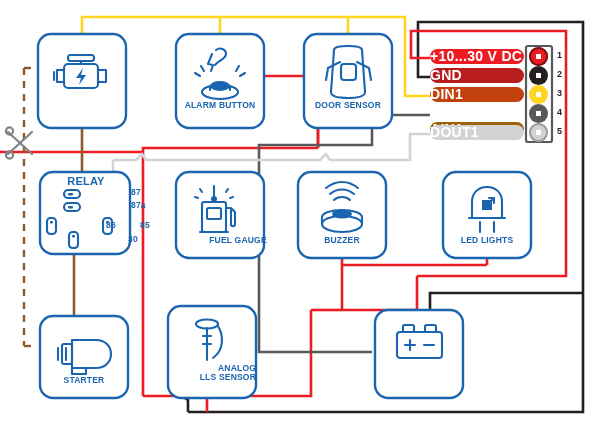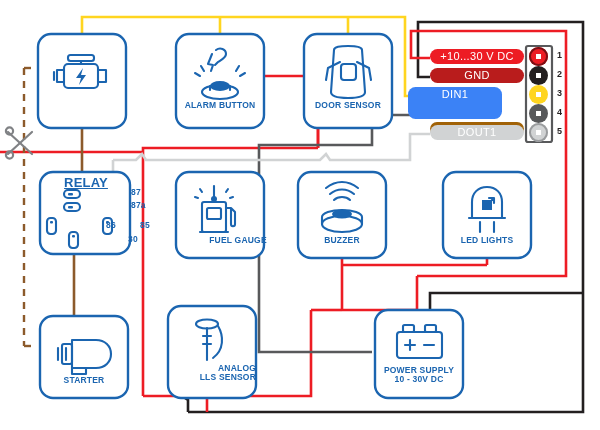--- a/index.html
+++ b/index.html
@@ -3,24 +3,24 @@
 <meta charset="utf-8">
 <style>
   html,body{margin:0;padding:0;background:#ffffff;}
   body{width:600px;height:430px;position:relative;overflow:hidden;
        font-family:"Liberation Sans",sans-serif;}
   #stage{position:absolute;left:0;top:0;width:600px;height:430px;}
   svg{position:absolute;left:0;top:0;width:600px;height:430px;}
   .lbl{position:absolute;color:#1B65B0;font-weight:bold;text-align:center;
        letter-spacing:.2px;line-height:1.05;pointer-events:none;}
   .devlbl{font-size:8.5px;}
-  .relaylbl{font-size:13px;text-decoration:underline;}
+  .relaylbl{font-size:11px;}
   .termlbl{font-size:8.5px;color:#1B65B0;font-weight:bold;padding-left:48px;}
   .pinlbl{position:absolute;font-size:9px;color:#231F20;font-weight:bold;}
-  .wirelbl{position:absolute;font-size:11px;font-weight:normal;text-align:center;
+  .wirelbl{position:absolute;font-size:14px;font-weight:bold;
            letter-spacing:.3px;}
 </style>
 </head>
 <body>
 
 <div id="stage">
 
   <svg viewBox="0 0 600 430">
     <defs>
       <style>
@@ -254,43 +254,39 @@
   <div class="lbl devlbl" style="left:443px;top:236px;width:88px;">
     <span>LED LIGHTS</span>
   </div>
   <div class="lbl devlbl" style="left:40px;top:376px;width:88px;">
     <span>STARTER</span>
   </div>
   <div class="lbl devlbl" style="left:168px;top:364px;width:88px;text-align:right;">
     <span>ANALOG</span><br>
     <span>LLS SENSOR</span>
   </div>
-  <div class="lbl devlbl" style="left:375px;top:366px;width:88px;">
-    <span>POWER SUPPLY</span><br>
-    <span>10 - 30V DC</span>
-  </div>
 
   <div class="lbl termlbl" style="left:83px;top:188px;">87</div>
   <div class="lbl termlbl" style="left:83px;top:201px;">87a</div>
   <div class="lbl termlbl" style="left:58px;top:221px;">86</div>
   <div class="lbl termlbl" style="left:92px;top:221px;">85</div>
   <div class="lbl termlbl" style="left:80px;top:235px;">30</div>
 
   <div id="pins">
       <div class="wirelbl" style="left: 430px; top: 49px; width: 94px; height: 15px; line-height: 15px; border-radius: 7.5px; background: rgb(237, 28, 36); color: rgb(255, 255, 255);">+10...30 V DC</div>
       <div style="position: absolute; left: 529px; top: 47px; width: 19px; height: 19px; border-radius: 50%; background: rgb(237, 28, 36); box-sizing: border-box; display: flex; align-items: center; justify-content: center; box-shadow: rgb(122, 15, 20) 0px 0px 0px 2px inset;">
         <div style="width: 5px; height: 5px; background: rgb(255, 255, 255);"></div>
       </div>
       <div class="pinlbl" style="left: 557px; top: 50px;">1</div>
       <div class="wirelbl" style="left: 430px; top: 68px; width: 94px; height: 15px; line-height: 15px; border-radius: 7.5px; background: #b91c1c; color: rgb(255, 255, 255);">GND</div>
       <div style="position: absolute; left: 529px; top: 66px; width: 19px; height: 19px; border-radius: 50%; background: rgb(35, 31, 32); box-sizing: border-box; display: flex; align-items: center; justify-content: center;">
         <div style="width: 5px; height: 5px; background: rgb(255, 255, 255);"></div>
       </div>
       <div class="pinlbl" style="left: 557px; top: 69px;">2</div>
-      <div class="wirelbl" style="left: 408px; top: 87px; width: 94px; height: 32px; line-height: 15px; border-radius: 7.5px; background: #3b82f6; color: rgb(255, 255, 255);">DIN1</div>
+      <div class="wirelbl" style="left: 430px; top: 87px; width: 94px; height: 15px; line-height: 15px; border-radius: 7.5px; background: #c2410c; color: rgb(255, 255, 255);">DIN1</div>
       <div style="position: absolute; left: 529px; top: 85px; width: 19px; height: 19px; border-radius: 50%; background: rgb(255, 213, 32); box-sizing: border-box; display: flex; align-items: center; justify-content: center;">
         <div style="width: 5px; height: 5px; background: rgb(255, 255, 255);"></div>
       </div>
       <div class="pinlbl" style="left: 557px; top: 88px;">3</div>
       <div class="wirelbl" style="left: 430px; top: 122px; width: 94px; height: 14px; line-height: 15px; border-radius: 7.5px; background: #a16207; color: rgb(255, 255, 255);">AIN1</div>
       <div style="position: absolute; left: 529px; top: 104px; width: 19px; height: 19px; border-radius: 50%; background: rgb(88, 89, 91); box-sizing: border-box; display: flex; align-items: center; justify-content: center;">
         <div style="width: 5px; height: 5px; background: rgb(255, 255, 255);"></div>
       </div>
       <div class="pinlbl" style="left: 557px; top: 107px;">4</div>
       <div class="wirelbl" style="left: 430px; top: 125px; width: 94px; height: 15px; line-height: 15px; border-radius: 7.5px; background: rgb(209, 211, 212); color: rgb(255, 255, 255);">DOUT1</div>

